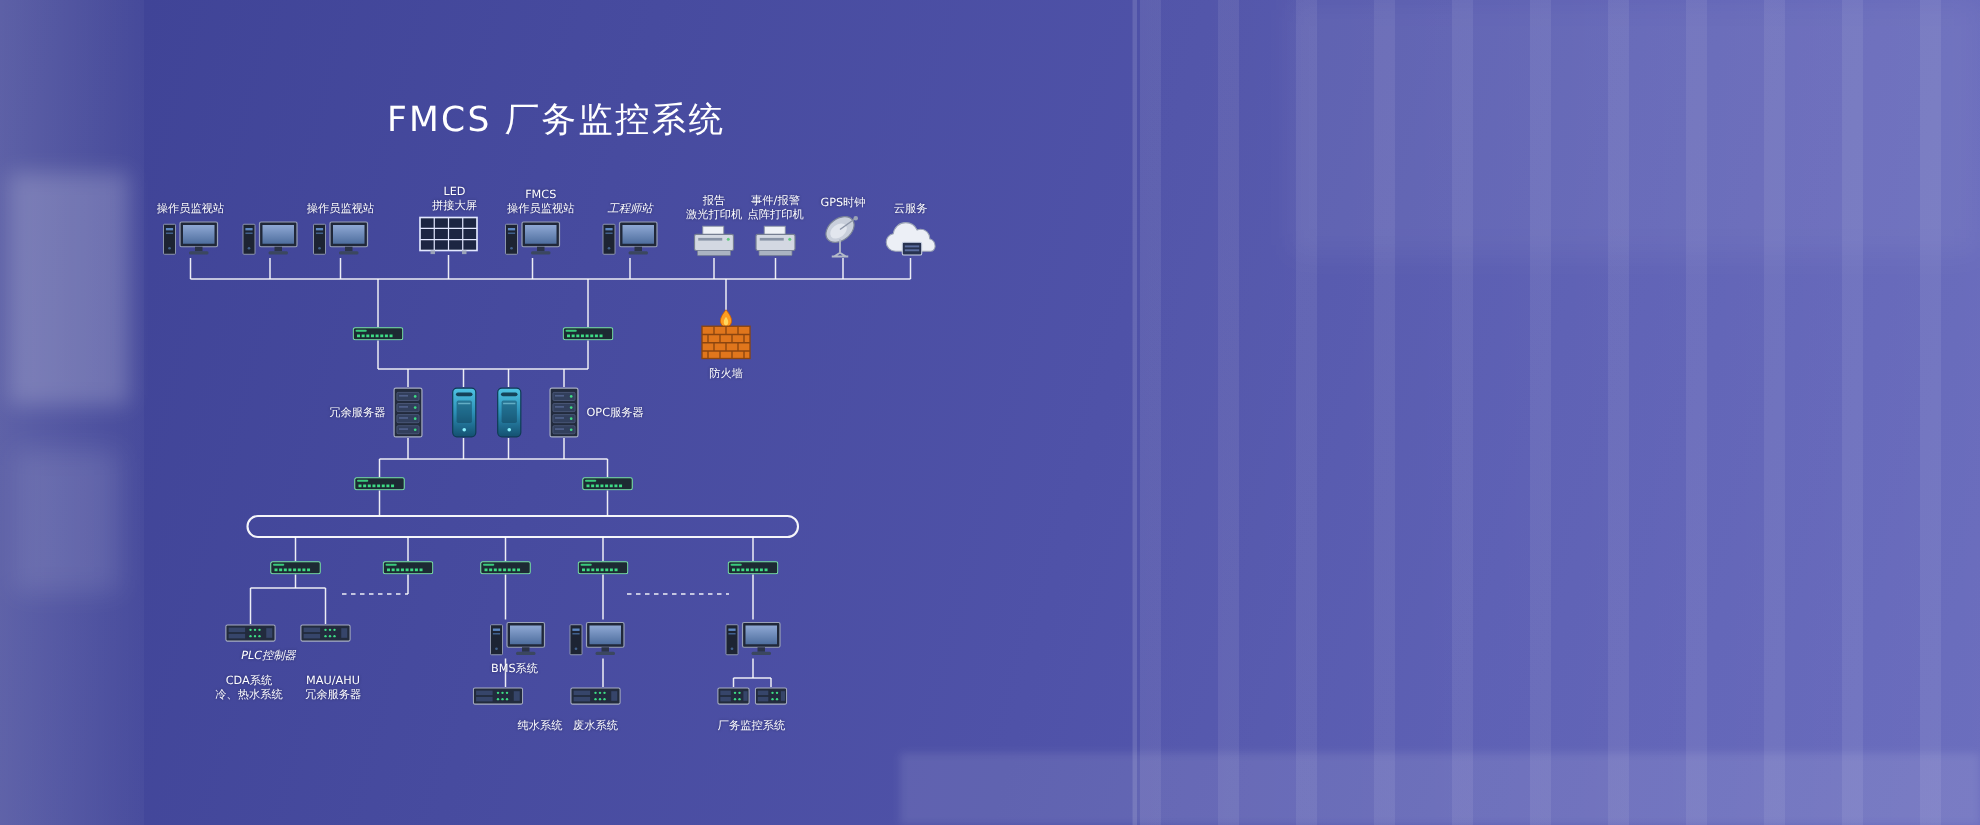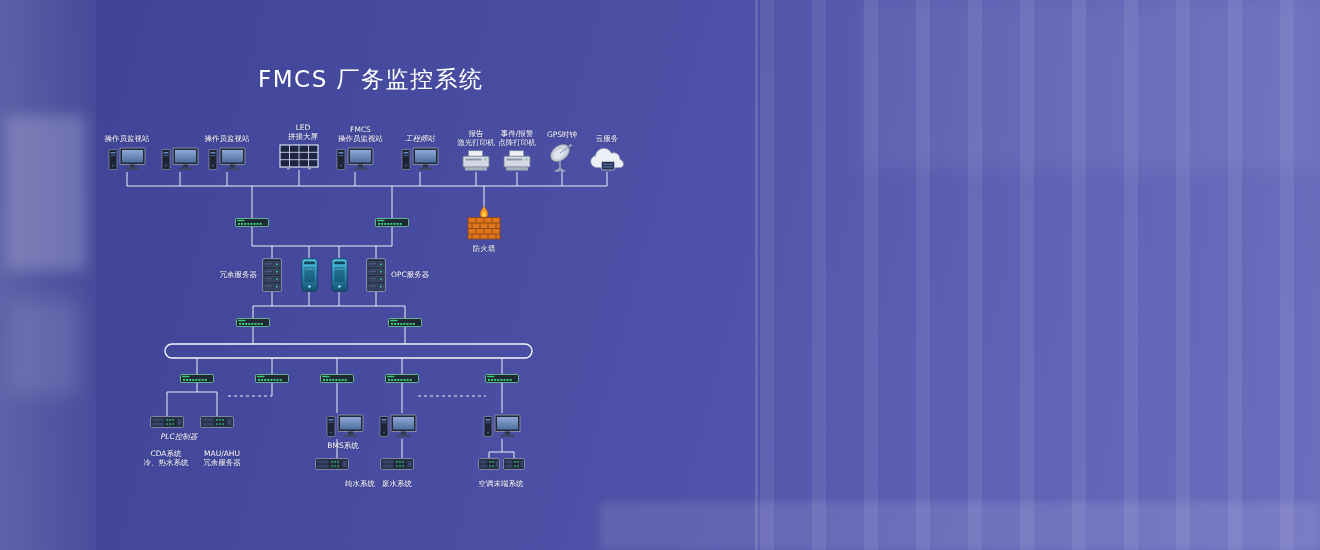--- a/index.html
+++ b/index.html
@@ -590,16 +590,16 @@
       <div class="slabel" style="left: 343px; top: 441px;">
         <div>BMS系统</div>
       </div>
       <div class="slabel" style="left: 332px; top: 479px; margin-left: 28px;">
         <div>纯水系统</div>
       </div>
       <div class="slabel" style="left: 397px; top: 479px;">
         <div>废水系统</div>
       </div>
       <div class="slabel" style="left: 501px; top: 479px;">
-        <div>空调末端系统</div>
+        <div>厂务监控系统</div>
       </div>
     </div>
 </div>
 
 </body></html>

